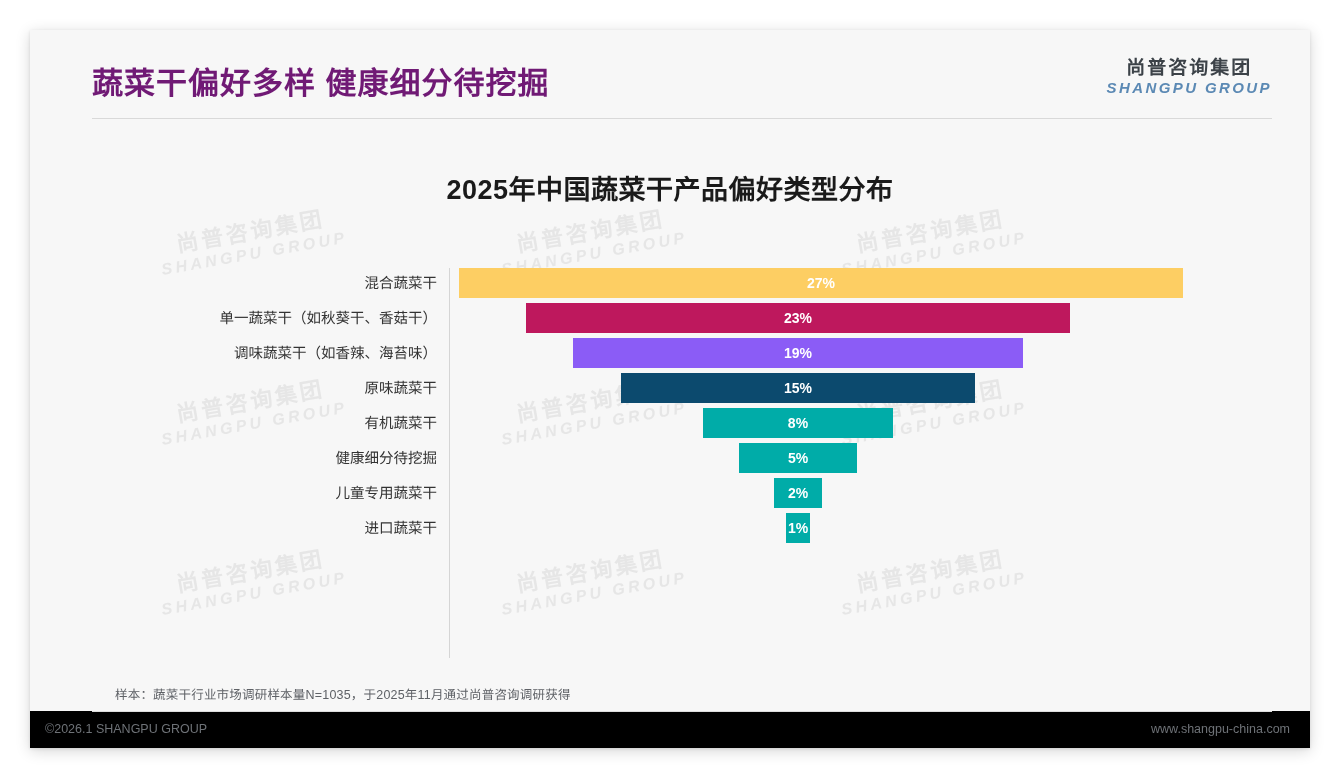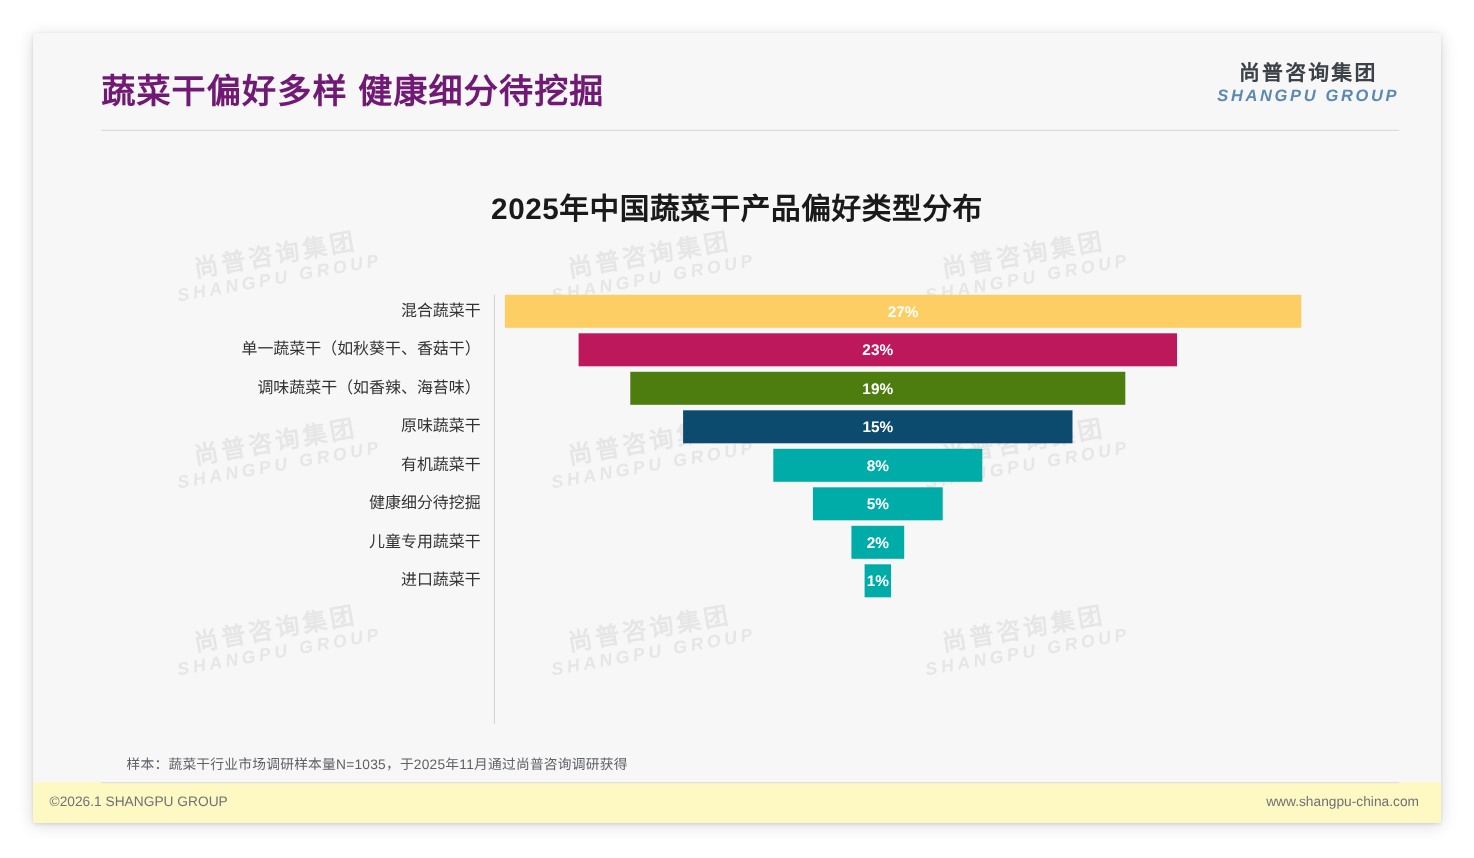--- a/index.html
+++ b/index.html
@@ -147,21 +147,21 @@
     width: 1180px;
     height: 1px;
     background: #dddddd;
   }
   #footer {
     position: absolute;
     left: 0;
     top: 681px;
     width: 1280px;
     height: 37px;
-    background: #fef9c3;
+    background: #000000;
   }
   #footer-left {
     position: absolute;
     left: 15px;
     top: 11px;
     font-size: 12.5px;
     color: #6e7277;
     white-space: nowrap;
   }
   #footer-right {
@@ -265,21 +265,21 @@
         <div class="row" style="top: 8px;">
           <div class="cat-label">混合蔬菜干</div>
           <div class="bar" style="left: 429px; width: 724px; background: rgb(253, 206, 99);">27%</div>
         </div>
         <div class="row" style="top: 43px;">
           <div class="cat-label">单一蔬菜干（如秋葵干、香菇干）</div>
           <div class="bar" style="left: 496.025px; width: 543.95px; background: #be185d;">23%</div>
         </div>
         <div class="row" style="top: 78px;">
           <div class="cat-label">调味蔬菜干（如香辣、海苔味）</div>
-          <div class="bar" style="left: 543.325px; width: 449.35px; background: #4d7c0f;">19%</div>
+          <div class="bar" style="left: 543.325px; width: 449.35px; background: #8b5cf6;">19%</div>
         </div>
         <div class="row" style="top: 113px;">
           <div class="cat-label">原味蔬菜干</div>
           <div class="bar" style="left: 590.625px; width: 354.75px; background: #0c4a6e;">15%</div>
         </div>
         <div class="row" style="top: 148px;">
           <div class="cat-label">有机蔬菜干</div>
           <div class="bar" style="left: 673.4px; width: 189.2px; background: rgb(0, 172, 168);">8%</div>
         </div>
         <div class="row" style="top: 183px;">

